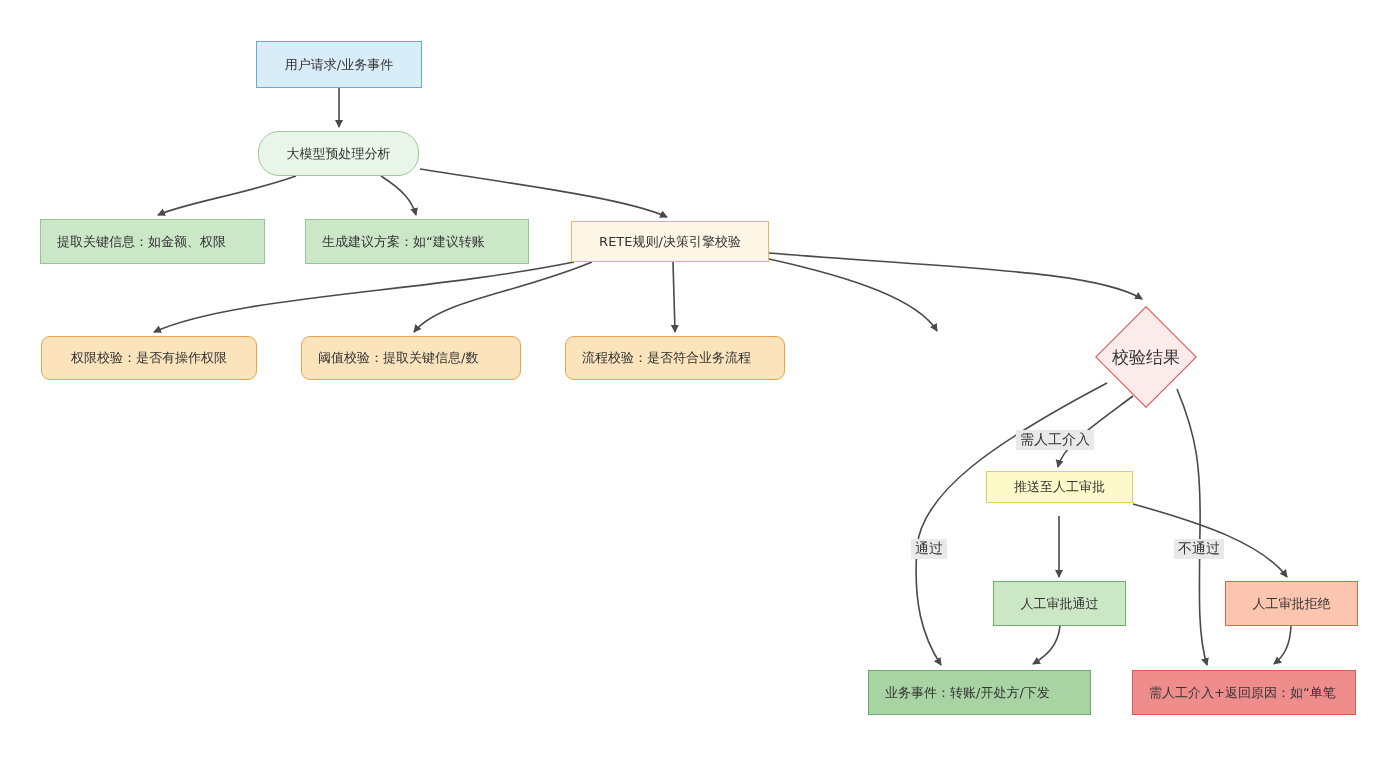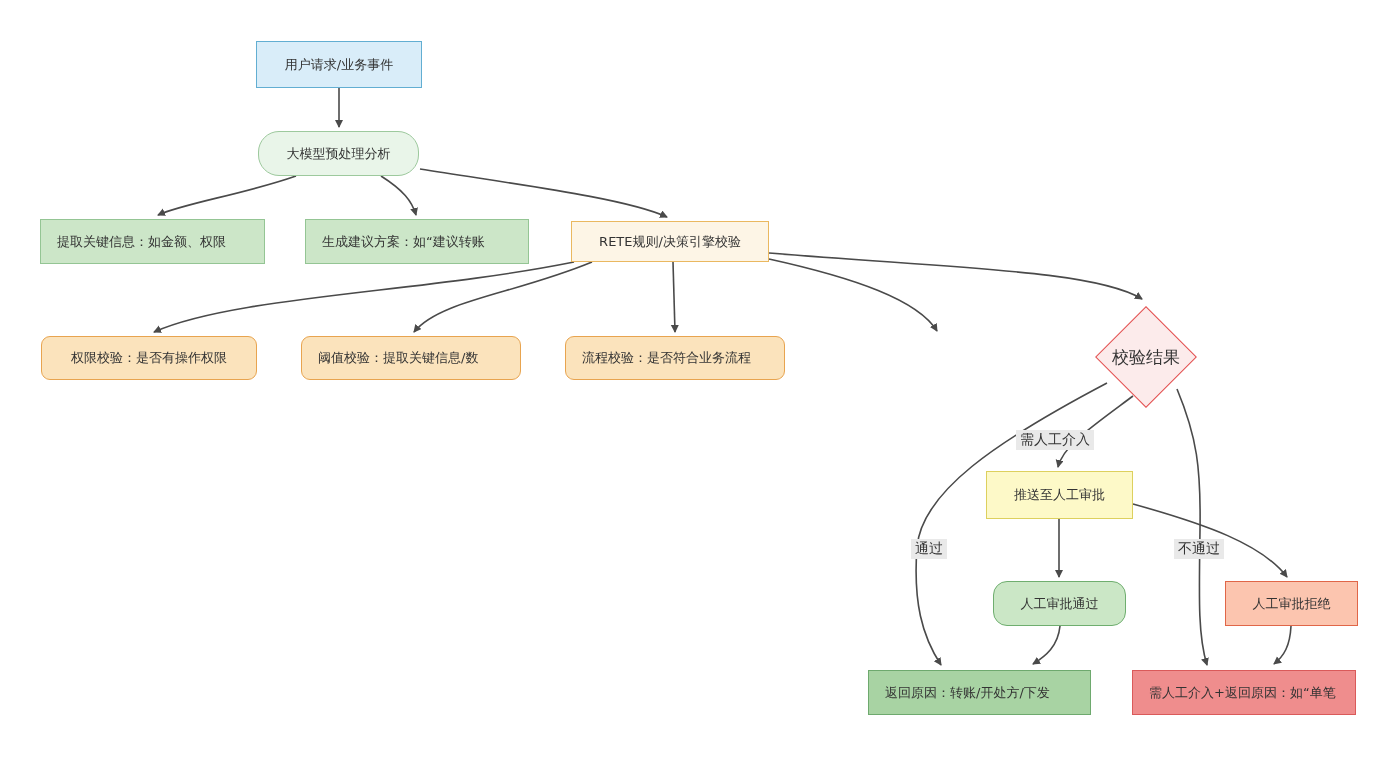--- a/index.html
+++ b/index.html
@@ -20,21 +20,21 @@
     font-size:13px;color:var(--node-text,#333333);
     overflow:hidden;white-space:nowrap;
     border:1.5px solid #999;
     z-index:2;
   }
   .node.trunc{justify-content:flex-start;padding-left:16px;}
   .node-label{white-space:nowrap;}
   .blue{background:var(--blue-fill);border-color:var(--blue-border);}
   .lightgreen{background:var(--lightgreen-fill);border-color:var(--lightgreen-border);border-radius:21px;}
   .green{background:var(--green-fill);border-color:var(--green-border);}
-  .midgreen{background:var(--midgreen-fill);border-color:var(--midgreen-border);border-radius:14px;}
+  .midgreen{background:var(--midgreen-fill);border-color:var(--midgreen-border);}
   .darkgreen{background:var(--darkgreen-fill);border-color:var(--darkgreen-border);}
   .cream{background:var(--cream-fill);border-color:var(--cream-border);}
   .orange{background:var(--orange-fill);border-color:var(--orange-border);border-radius:9px;}
   .yellow{background:var(--yellow-fill);border-color:var(--yellow-border);}
   .salmon{background:var(--salmon-fill);border-color:var(--salmon-border);}
   .red{background:var(--red-fill);border-color:var(--red-border);}
   .diamond-wrap{position:absolute;z-index:2;}
   .diamond-shape{
     position:absolute;left:15px;top:15px;width:72px;height:72px;
     transform:rotate(45deg);
@@ -116,34 +116,34 @@
   <div class="node orange trunc" style="left:565px;top:336px;width:220px;height:44px">
     <span class="node-label">流程校验：是否符合业务流程</span>
   </div>
 
 
   <div class="diamond-wrap" style="left:1095px;top:306px;width:102px;height:102px">
     <div class="diamond-shape"></div>
     <span class="diamond-label">校验结果</span>
   </div>
 
-  <div class="node yellow" style="left:986px;top:471px;width:147px;height:48px">
+  <div class="node yellow" style="left:986px;top:471px;width:147px;height:32px">
     <span class="node-label">推送至人工审批</span>
   </div>
 
   <div class="node midgreen" style="left:993px;top:581px;width:133px;height:45px">
     <span class="node-label">人工审批通过</span>
   </div>
 
   <div class="node salmon" style="left:1225px;top:581px;width:133px;height:45px">
     <span class="node-label">人工审批拒绝</span>
   </div>
 
   <div class="node darkgreen trunc" style="left:868px;top:670px;width:223px;height:45px">
-    <span class="node-label">返回原因：转账/开处方/下发</span>
+    <span class="node-label">业务事件：转账/开处方/下发</span>
   </div>
 
   <div class="node red trunc" style="left:1132px;top:670px;width:224px;height:45px">
     <span class="node-label">需人工介入+返回原因：如“单笔</span>
   </div>
 
   <span class="edge-label" style="left:1055px;top:440px">需人工介入</span>
   <span class="edge-label" style="left:929px;top:549px">通过</span>
   <span class="edge-label" style="left:1199px;top:549px">不通过</span>
 

